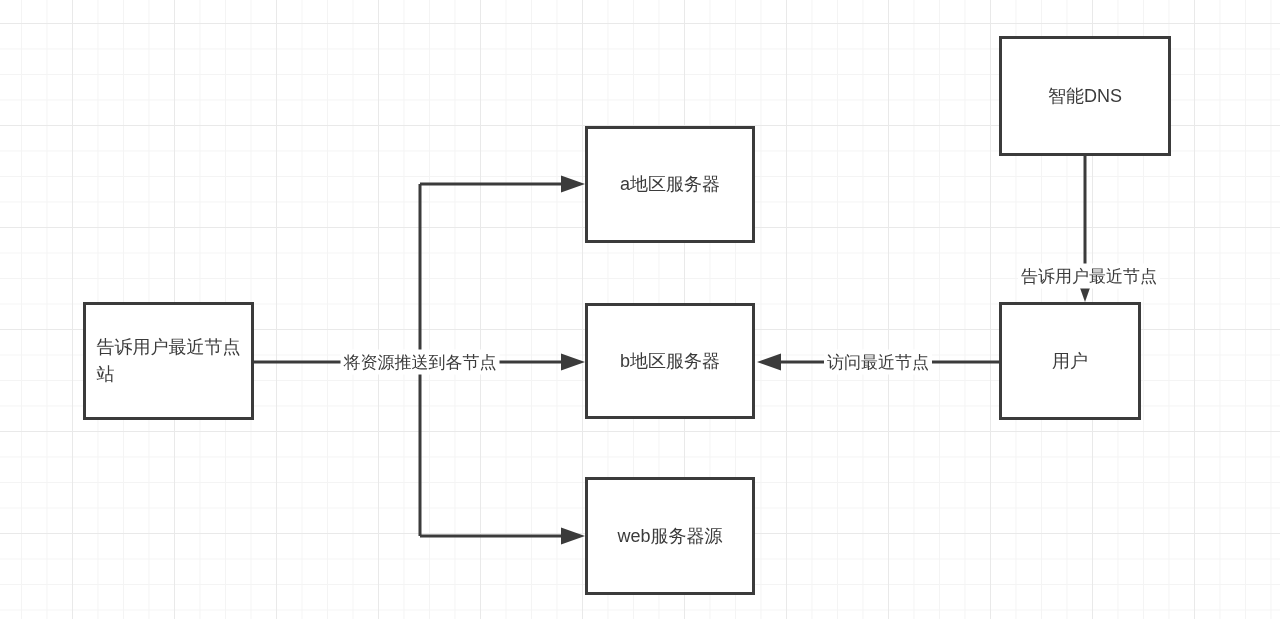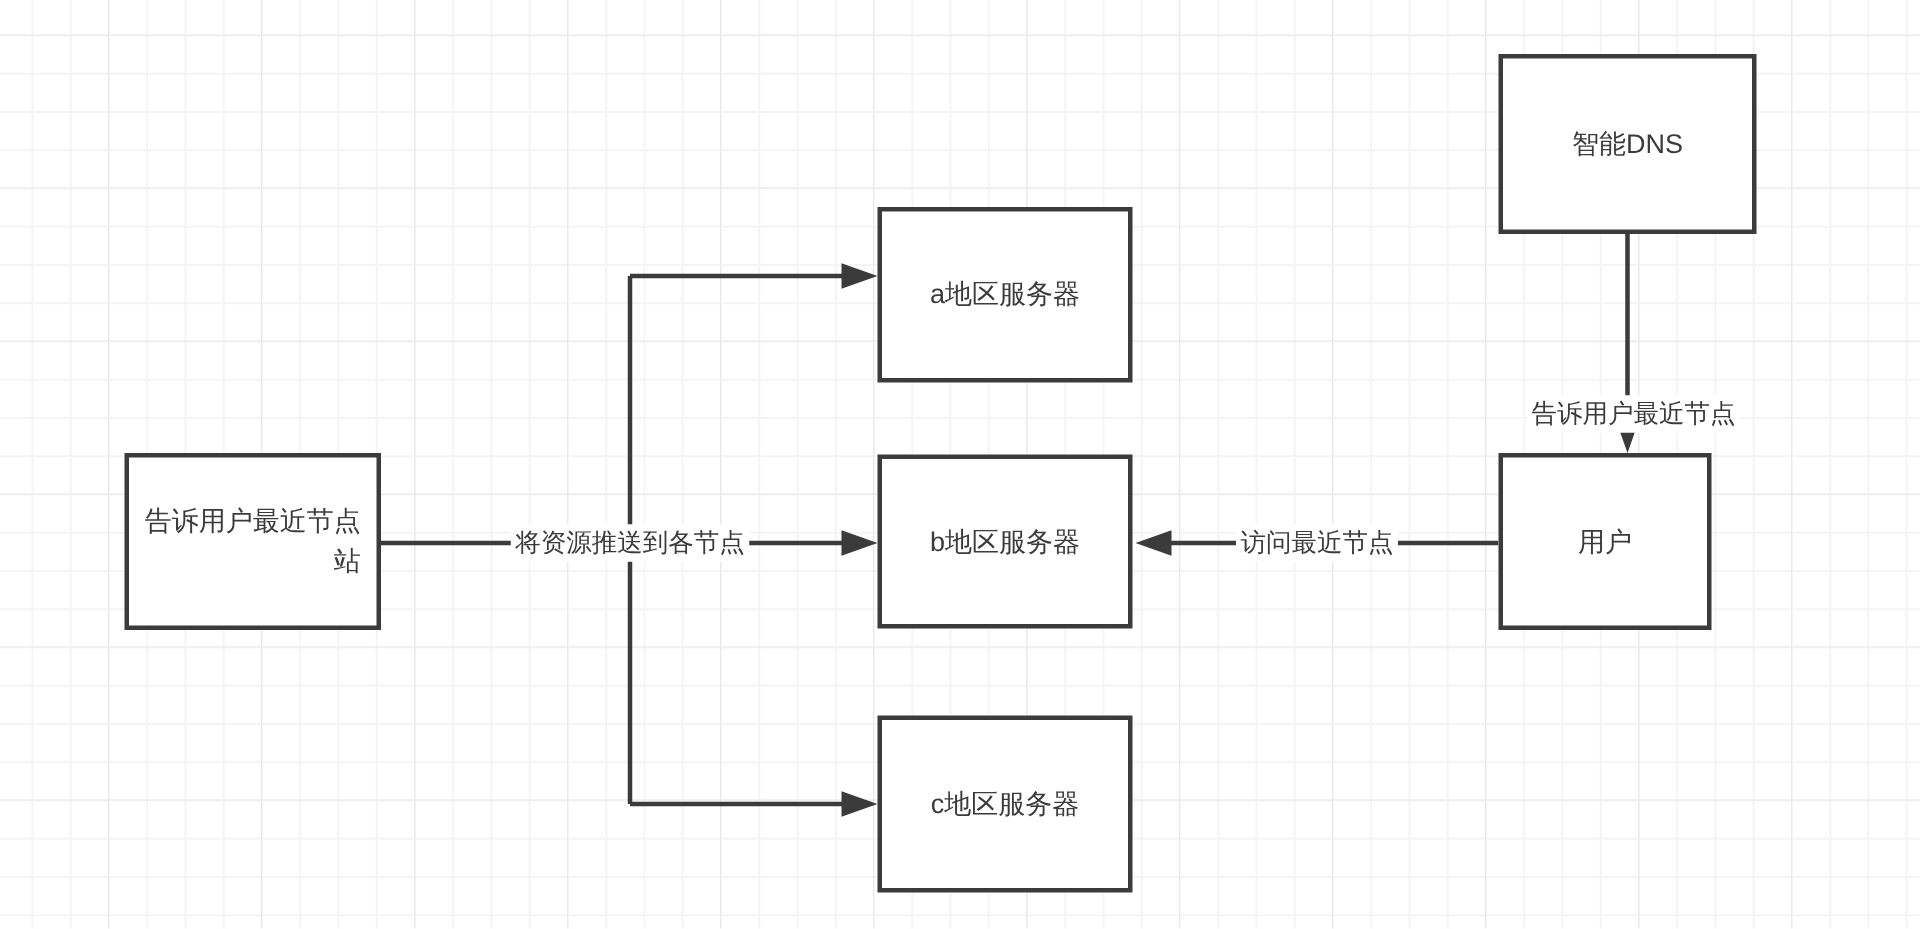--- a/index.html
+++ b/index.html
@@ -39,21 +39,21 @@
   }
   .node {
     position: absolute;
     box-sizing: border-box;
     border: 3px solid var(--stroke, #3b3b3b);
     background: var(--node_fill, #ffffff);
     color: var(--stroke, #3b3b3b);
     display: flex;
     align-items: center;
     justify-content: center;
-    text-align: right;
+    text-align: left;
     font-size: 18px;
     line-height: 1.5;
   }
   .node .line { display: block; }
   .edge-label {
     position: absolute;
     transform: translate(-50%, -50%);
     white-space: nowrap;
     background: var(--background, #ffffff);
     color: var(--stroke, #3b3b3b);
@@ -86,30 +86,30 @@
     <polygon class="arrowhead" points="757,362 781,353.5 781,370.5"></polygon>
   </svg>
 
   <div class="node" style="left:83px; top:302px; width:171px; height:118px;">
     <div>
       <span class="line">告诉用户最近节点</span>
       <span class="line">站</span>
     </div>
   </div>
 
-  <div class="node" style="left:585px; top:138px; width:170px; height:117px;">
+  <div class="node" style="left:585px; top:126px; width:170px; height:117px;">
     <span>a地区服务器</span>
   </div>
 
   <div class="node" style="left:585px; top:303px; width:170px; height:116px;">
     <span>b地区服务器</span>
   </div>
 
   <div class="node" style="left:585px; top:477px; width:170px; height:118px;">
-    <span>c地区服务器</span>
+    <span>web服务器源</span>
   </div>
 
   <div class="node" style="left:999px; top:36px; width:172px; height:120px;">
     <span>智能DNS</span>
   </div>
 
   <div class="node" style="left:999px; top:302px; width:142px; height:118px;">
     <span>用户</span>
   </div>
 

